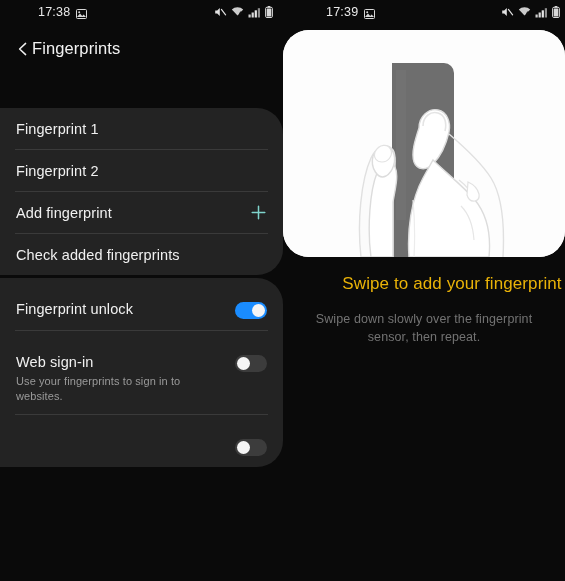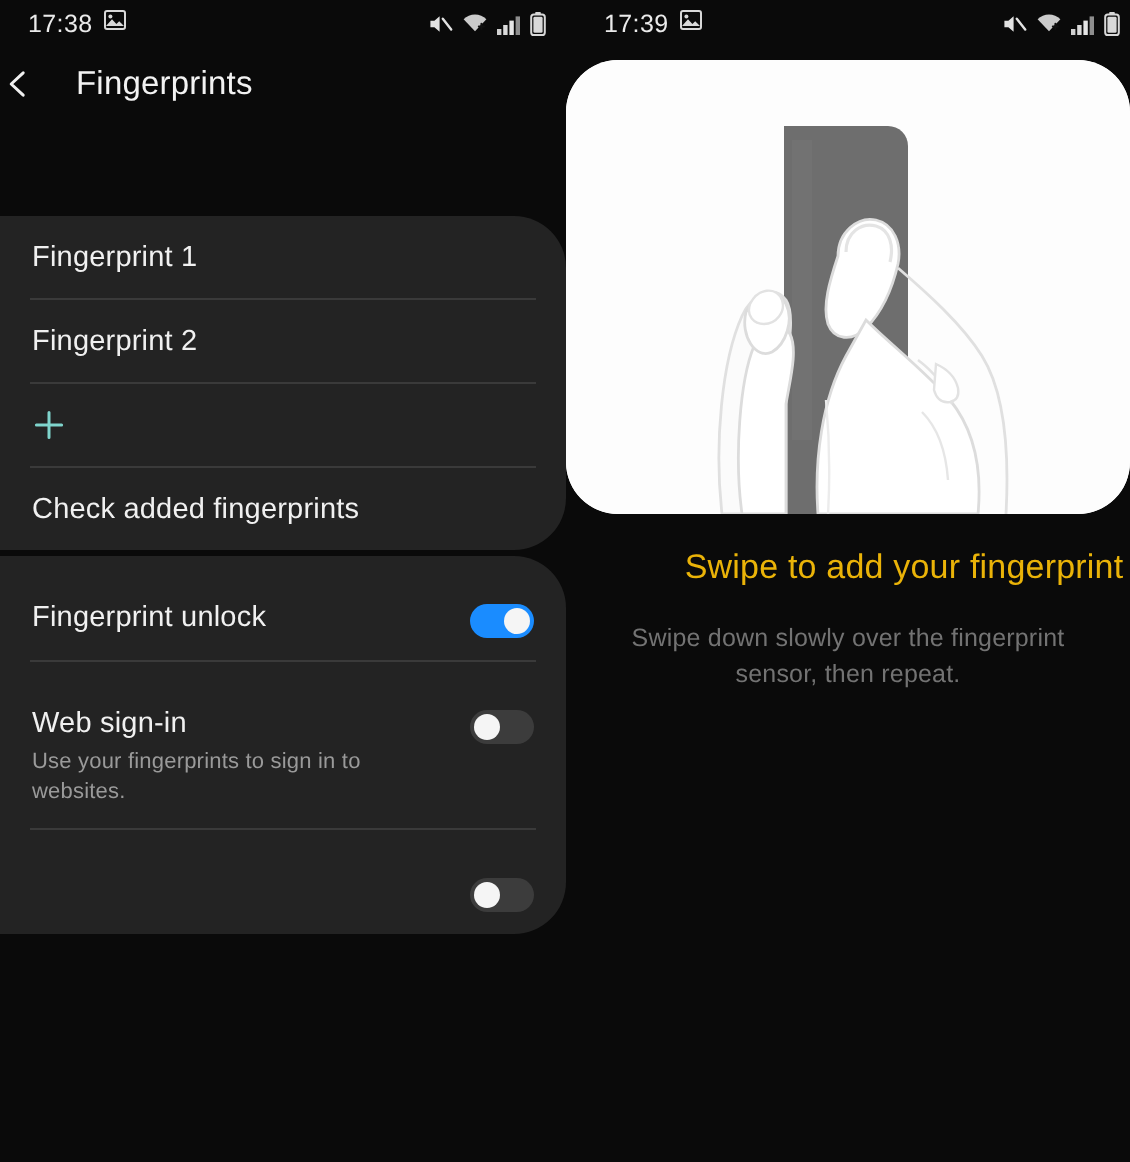--- a/index.html
+++ b/index.html
@@ -40,45 +40,46 @@
     height: 24px;
     display: flex;
     align-items: center;
     justify-content: space-between;
     padding: 0 10px 0 14px;
     box-sizing: border-box;
     color: #e8e8e8;
   }
   .status-left {
     display: flex;
-    align-items: flex-start;
+    align-items: flex-end;
     gap: 6px;
+    margin-left: 24px;
   }
   .status-time {
     font-size: 12.5px;
     letter-spacing: .2px;
     color: #eaeaea;
   }
   .status-right {
     display: flex;
     align-items: center;
     gap: 4px;
   }
   .sb-ico { display: block; }
 
   
   .titlebar {
     position: absolute;
     top: 26px;
     left: 0;
     height: 32px;
     display: flex;
-    align-items: center;
-    gap: 20px;
-    padding-left: 0;
+    align-items: flex-end;
+    gap: 0;
+    padding-left: 14px;
   }
   .back-arrow {
     width: 18px;
     height: 18px;
     display: block;
   }
   .page-title {
     font-size: 16.5px;
     color: #f2f2f2;
     letter-spacing: .1px;
@@ -276,20 +277,21 @@
         <span class="row-text">Fingerprint 1</span>
       </div>
       <div class="divider"></div>
 
       <div class="row row-list">
         <span class="row-text">Fingerprint 2</span>
       </div>
       <div class="divider"></div>
 
       <div class="row row-list">
+        <span class="row-text">Add fingerprint</span>
         <span>
           <svg class="plus-icon" viewBox="0 0 17 17">
             <path d="M8.5 2.2 V14.8 M2.2 8.5 H14.8" stroke="#7fd4cc" stroke-width="1.5" stroke-linecap="round"></path>
           </svg>
         </span>
       </div>
       <div class="divider"></div>
 
       <div class="row row-list">
         <span class="row-text">Check added fingerprints</span>

